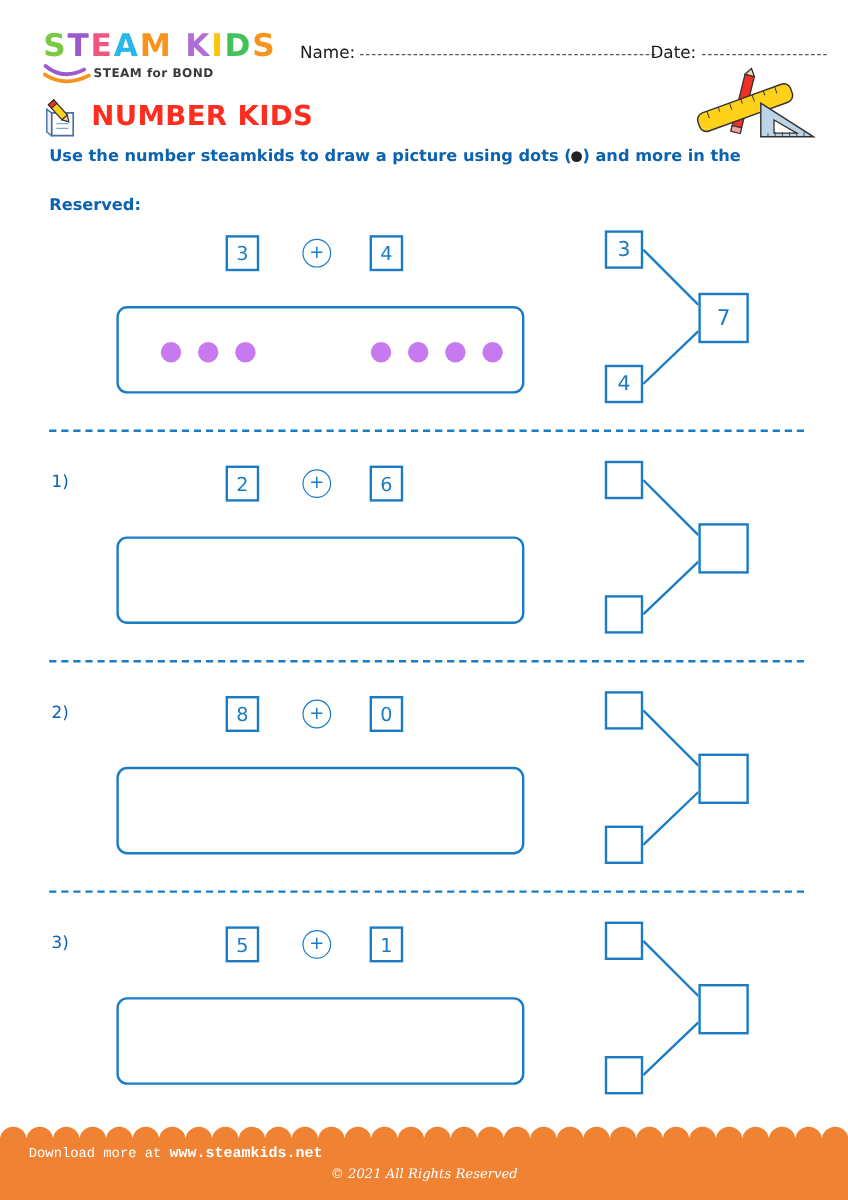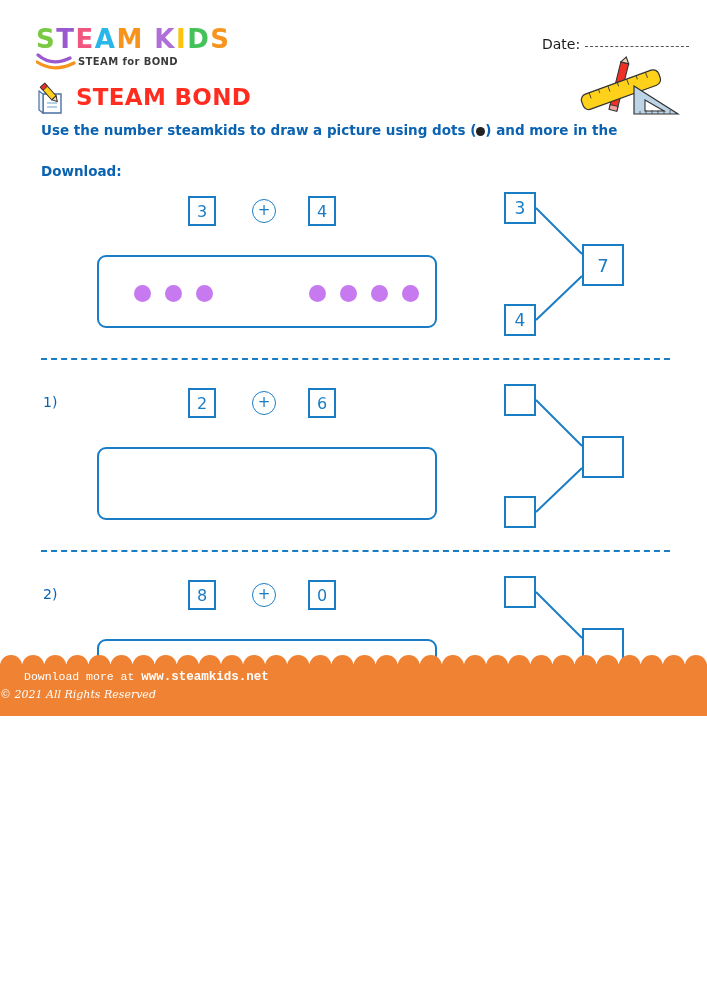--- a/index.html
+++ b/index.html
@@ -6,21 +6,21 @@
     margin: 0;
     padding: 0;
     background: #ffffff;
   }
   body {
     font-family: "Liberation Sans", sans-serif;
   }
   #page {
     position: relative;
     width: 707px;
-    height: 716px;
+    height: 1000px;
     background: #ffffff;
     overflow: hidden;
   }
 
   
   .header {
     position: absolute;
     left: 34px;
     top: 26px;
     width: 645px;
@@ -284,20 +284,21 @@
     font-size: 11.5px;
     color: #ffffff;
     margin-left: 24px;
   }
   .footer-url { font-weight: bold; font-size: 12.5px; }
   .footer-copy {
     position: absolute;
     left: 0;
     top: 34px;
     width: 707px;
+    text-align: center;
     font-family: "DejaVu Serif", serif;
     font-style: italic;
     font-size: 11px;
     color: #ffffff;
   }
 </style>
 </head>
 <body>
 
 <div id="page">
@@ -308,20 +309,24 @@
       <div class="logo-word">
         <span class="lc-s1">S</span><span class="lc-t">T</span><span class="lc-e">E</span><span class="lc-a">A</span><span class="lc-m">M</span><span>&nbsp;</span><span class="lc-k">K</span><span class="lc-i">I</span><span class="lc-d">D</span><span class="lc-s2">S</span>
       </div>
       <svg class="logo-swoosh" viewBox="0 0 40 20">
         <path d="M2,4 Q16,16 34,7" stroke="#9b59d0" stroke-width="3.2" fill="none" stroke-linecap="round"></path>
         <path d="M1,11 Q18,22 38,12" stroke="#f7941e" stroke-width="3.2" fill="none" stroke-linecap="round"></path>
       </svg>
       <div class="logo-sub">STEAM for BOND</div>
     </div>
 
+    <div class="field field-name">
+      <span>Name:</span>
+      <span class="dotline dl-name"></span>
+    </div>
 
     <div class="field field-date">
       <span>Date:</span>
       <span class="dotline dl-date"></span>
     </div>
   </div>
 
   <svg class="tools" viewBox="0 0 116 68">
 
     <g transform="rotate(14 46 34)">
@@ -364,27 +369,27 @@
       <g stroke="#7ba7d4" stroke-width="1.1">
         <line x1="13" y1="21" x2="23" y2="21"></line>
         <line x1="13" y1="25" x2="23" y2="25"></line>
       </g>
       <g transform="rotate(-42 16 10)">
         <rect x="12" y="0" width="6" height="17" fill="#ffd11a" stroke="#333" stroke-width="1"></rect>
         <polygon points="12,17 15,22 18,17" fill="#f6d7b0" stroke="#333" stroke-width="1"></polygon>
         <rect x="12" y="0" width="6" height="4" fill="#ee3124" stroke="#333" stroke-width="0.9"></rect>
       </g>
     </svg>
-    <div class="title-text">STEAM BOND</div>
+    <div class="title-text">NUMBER KIDS</div>
   </div>
 
   <div class="instructions">
     <span>Use the number steamkids to draw a picture using dots (</span><span class="inst-dot"></span><span>) and more in the</span><br>
   </div>
-  <div class="example-label">Download:</div>
+  <div class="example-label">Reserved:</div>
 
   <div id="blocks">
       <div class="block" style="top: 190px; height: 160px;">
         <div class="eq" style="left: 0px; top: 6px;">
           <div class="numbox" style="left: 188px;">3</div>
           <div class="plus" style="left: 252px; top: 3px;">+</div>
           <div class="numbox" style="left: 308px;">4</div>
         </div>
         <div class="draw-area" style="left: 97px; top: 65px; width: 340px; height: 73px;">
           <div class="dot" style="left: 35px; top: 28px;"></div>

